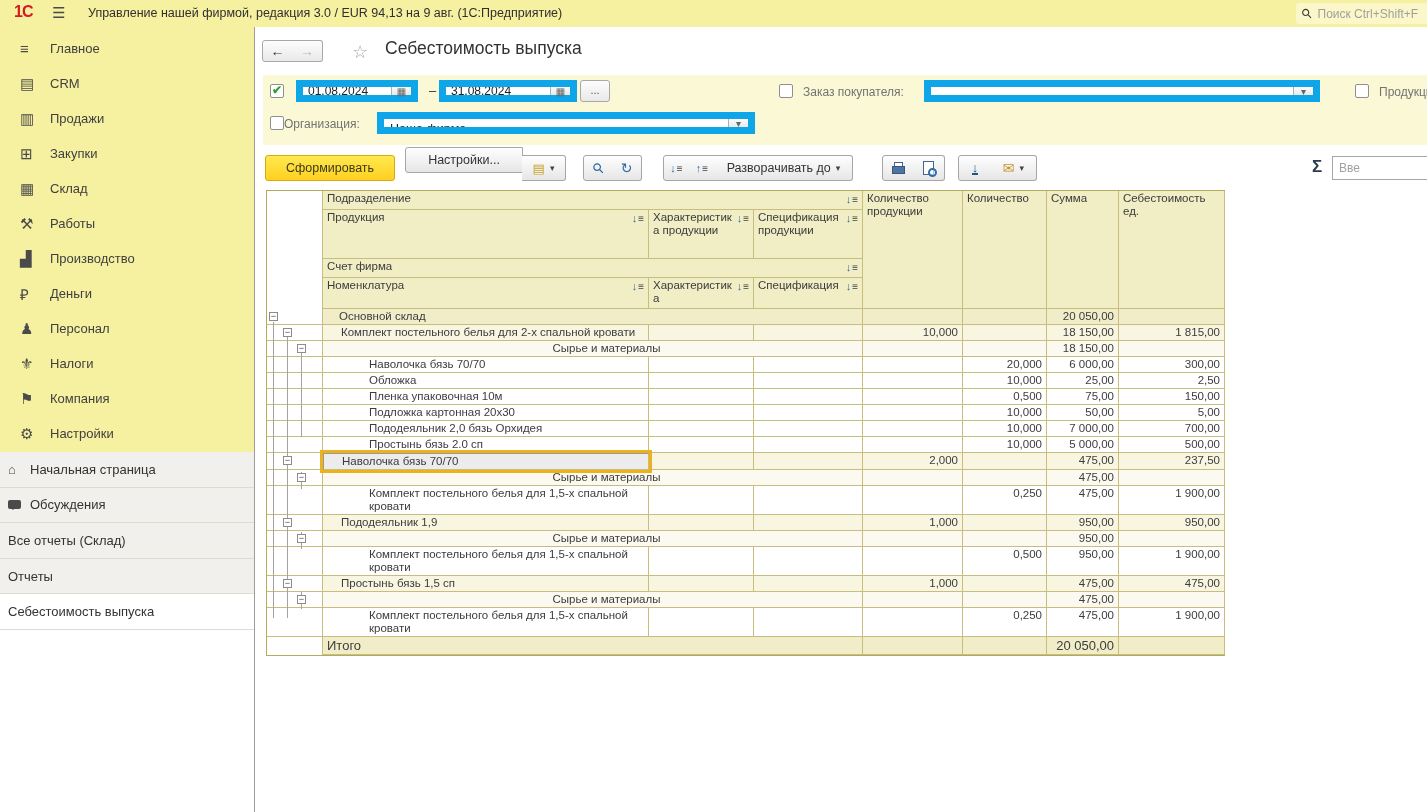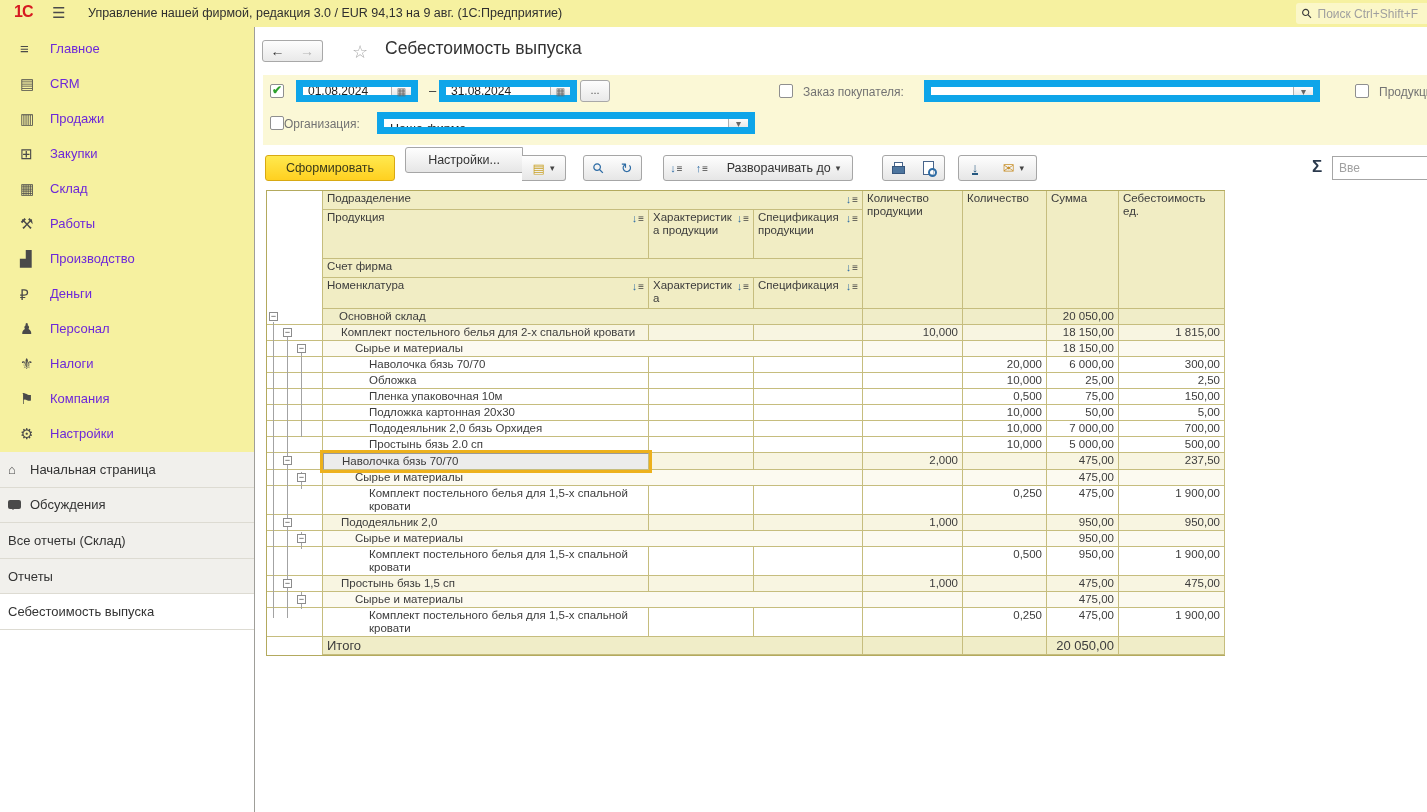--- a/index.html
+++ b/index.html
@@ -19,21 +19,21 @@
   .topsearch input{border:none;background:transparent;outline:none;font-size:12px;color:#333;width:110px;
                    font-family:"Liberation Sans",sans-serif;}
   .topsearch input::placeholder{color:#9f9f9f;}
 
   
   .sidebar{position:absolute;left:0;top:27px;width:254px;height:785px;background:#fff;}
   .sidebar .yellow{position:absolute;left:0;top:0;width:254px;height:425px;background:#f6f1a0;}
   .smenu{list-style:none;margin:0;padding:4px 0 0 0;}
   .smenu li{height:35px;display:flex;align-items:center;cursor:pointer;}
   .smenu .sic{width:30px;margin-left:20px;font-size:15px;color:#4a4a4a;text-align:left;}
-  .smenu .slb{font-size:13px;color:#6d28d9;}
+  .smenu .slb{font-size:13px;color:#404040;}
   .navlist{position:absolute;left:0;top:425px;width:254px;}
   .navitem{height:34.6px;background:#f1f0ec;border-bottom:1px solid #dddbd2;display:flex;
            align-items:center;cursor:pointer;font-size:13px;color:#333;}
   .navitem.active{background:#fff;}
   .navitem .nic{width:22px;margin-left:8px;font-size:13px;color:#4a4a4a;}
   .navitem .pad{margin-left:8px;}
   .icon-chat{display:inline-block;width:13px;height:9px;background:#4a4a4a;border-radius:2px;position:relative;}
   .icon-chat::after{content:'';position:absolute;left:2px;bottom:-4px;border:3px solid transparent;border-top-color:#4a4a4a;}
   .vdivider{position:absolute;left:254px;top:27px;width:1px;height:785px;background:#9f9e99;}
 
@@ -96,21 +96,21 @@
   table.rep{border-collapse:separate;border-spacing:0;table-layout:fixed;width:958px;}
   table.rep td{box-sizing:border-box;border-right:1px solid #c6bd7e;border-bottom:1px solid #c6bd7e;
                font-size:11.5px;line-height:13px;color:#3c3c3c;padding:1px 4px;vertical-align:top;
                overflow:hidden;white-space:normal;}
   td.gutter{background:#fff;border-bottom:none;padding:0;position:relative;}
   td.hdr{background:#f1edc4;}
   td.hdr .sortg{float:right;margin-top:1px;}
   td.brk{word-break:break-all;}
   .g1{background:#f0edc8;}
   .g2{background:#f8f5e1;}
-  .g3{background:#fcfaf0;}
+  .g3{background:#fcfaf0;text-align:center;}
   .leaf{background:#fff;}
   td.num{text-align:right;white-space:nowrap;}
   tr.single td{height:15px;}
   tr.hr1 td{height:19px;}
   tr.hr2 td{height:49px;}
   tr.hr3 td{height:19px;}
   tr.hr4 td{height:31px;}
   tr.totalrow td{height:18px;font-size:13px;line-height:15px;}
   td.selcell{background:#ececec !important;border:1px solid #999;outline:3px solid #edb11c;outline-offset:0px;position:relative;z-index:3;}
   .tbx{position:absolute;top:3px;width:9px;height:9px;background:#fff;border:1px solid #8c8c8c;box-sizing:border-box;
@@ -471,21 +471,21 @@
               <td class="num leaf"></td>
               <td class="num leaf"></td>
               <td class="num leaf">0,250</td>
               <td class="num leaf">475,00</td>
               <td class="num leaf">1 900,00</td>
             </tr>
             <tr class="single">
               <td class="gutter">
                 <span class="tbx l2">−</span>
               </td>
-              <td class="g2" style="padding-left: 18px;">Пододеяльник 2,0</td>
+              <td class="g2" style="padding-left: 18px;">Пододеяльник 1,9</td>
               <td class="num g2"></td>
               <td class="num g2"></td>
               <td class="num g2">1,000</td>
               <td class="num g2"></td>
               <td class="num g2">950,00</td>
               <td class="num g2">950,00</td>
             </tr>
             <tr class="single">
               <td class="gutter">
                 <span class="tbx l3">−</span>

